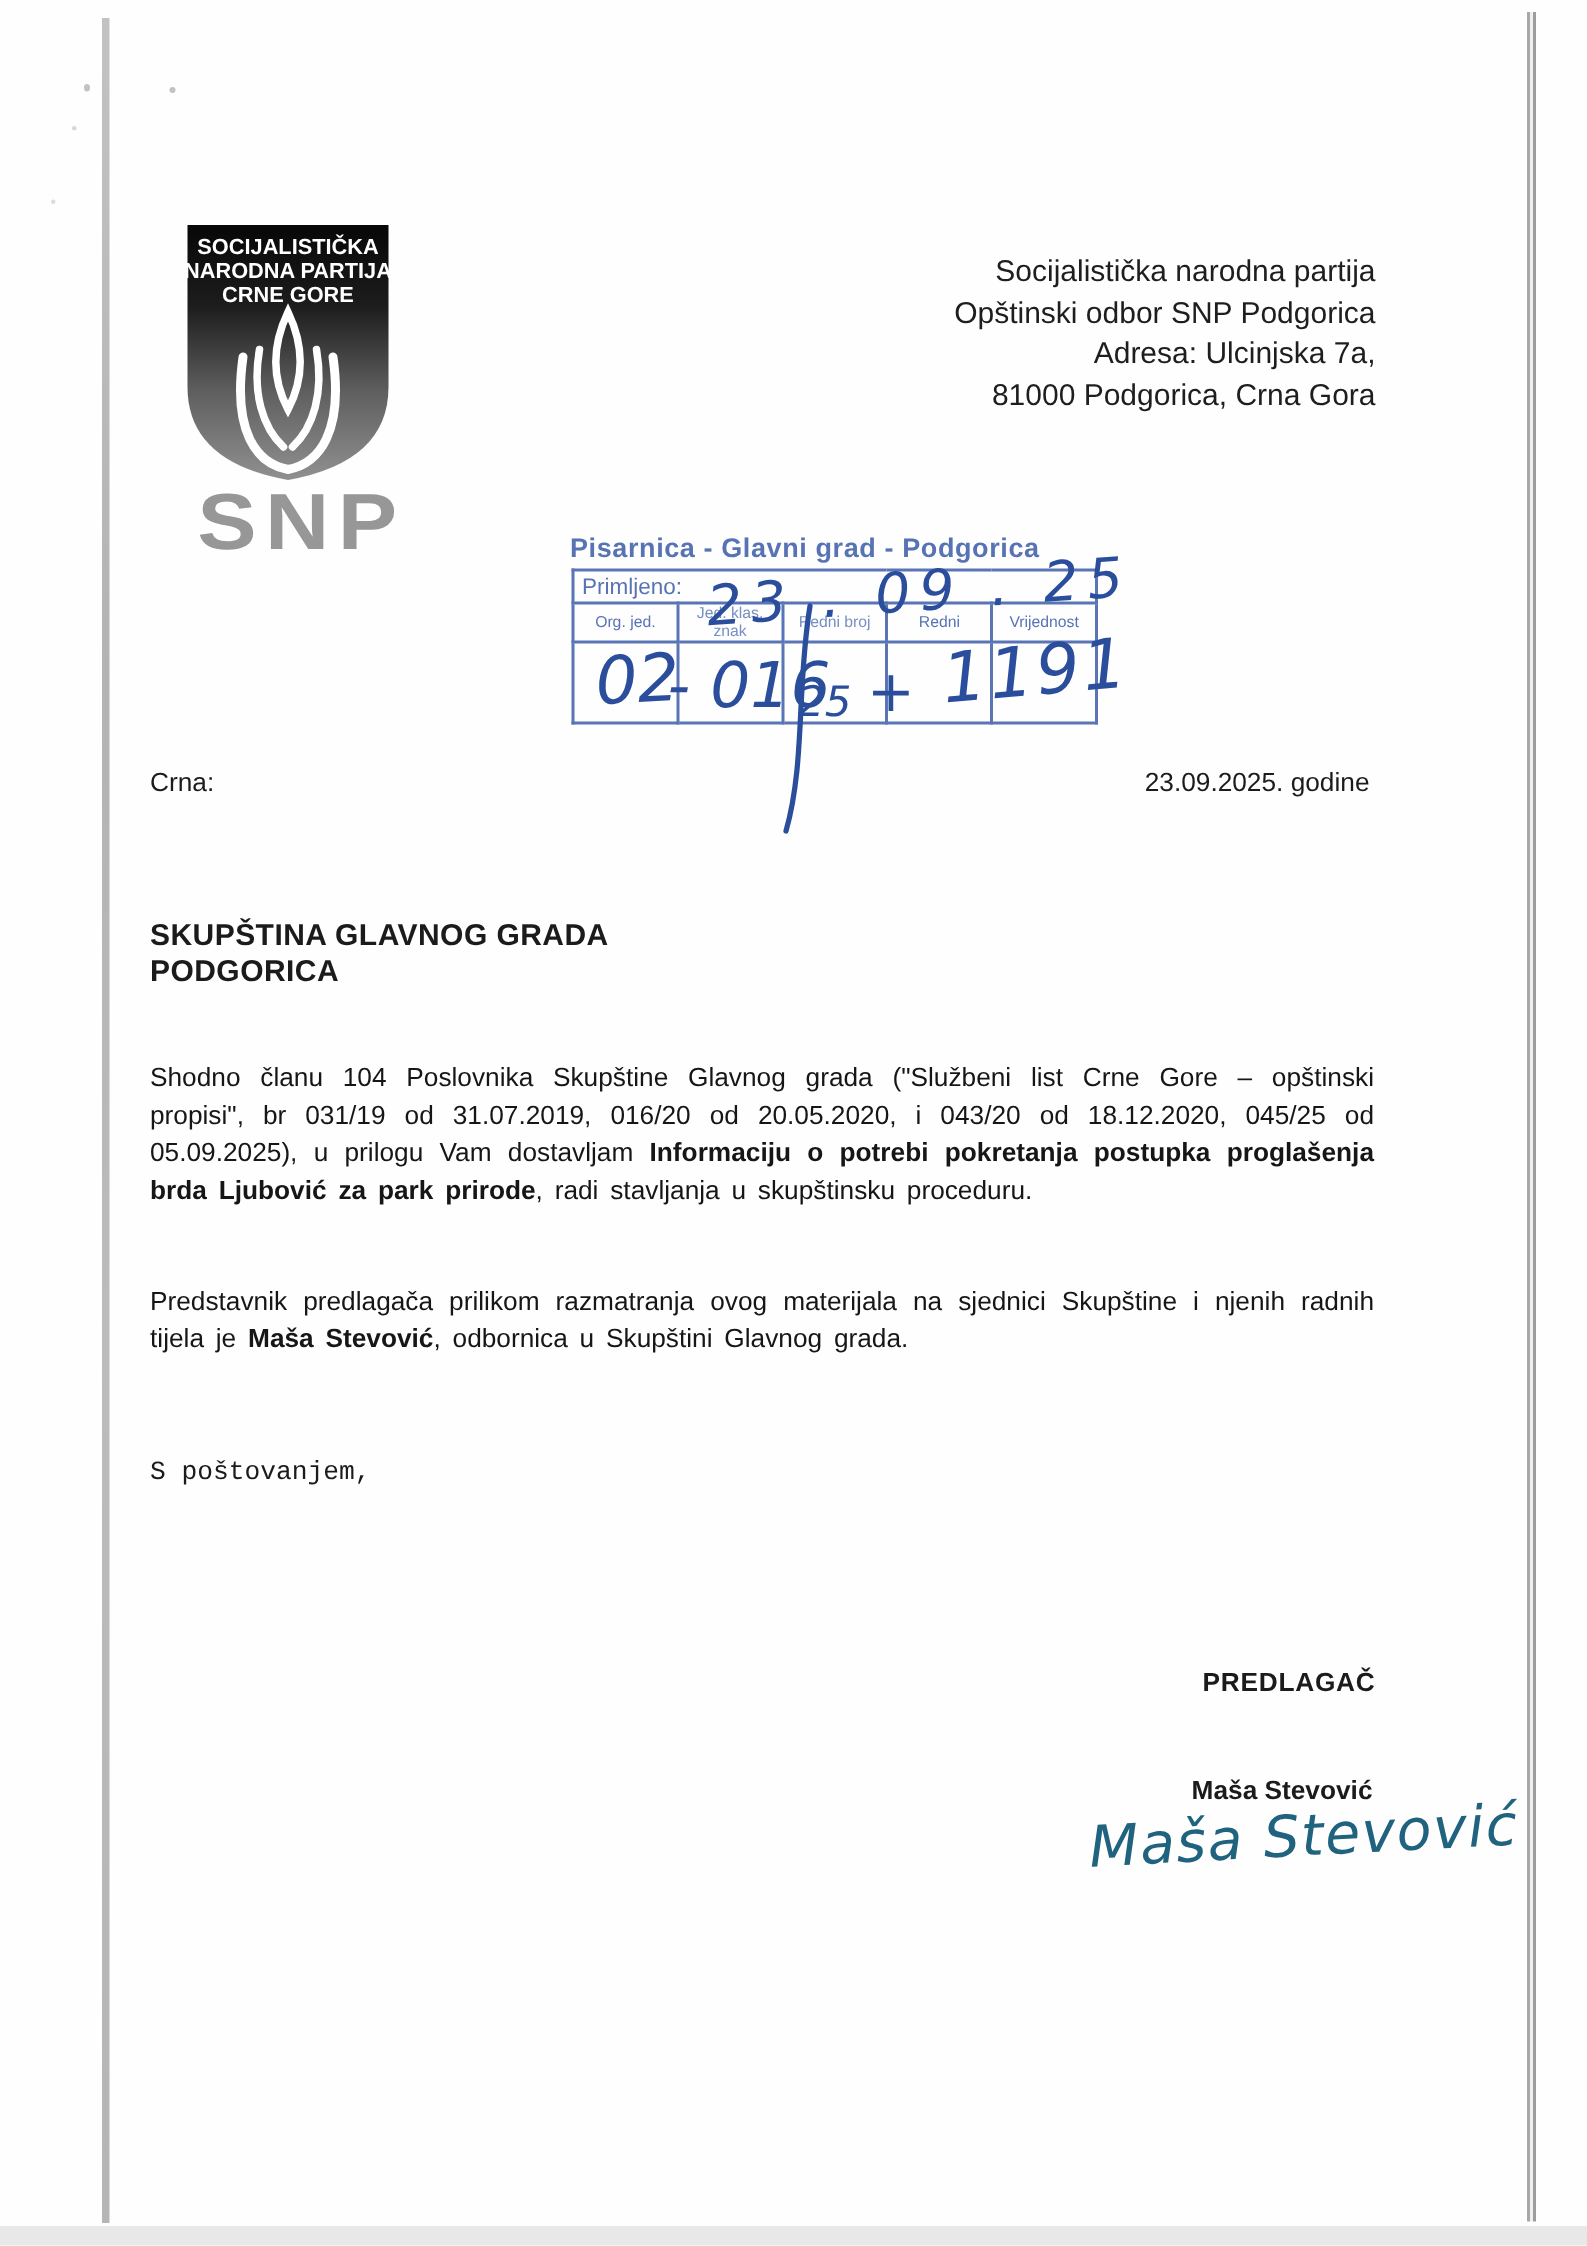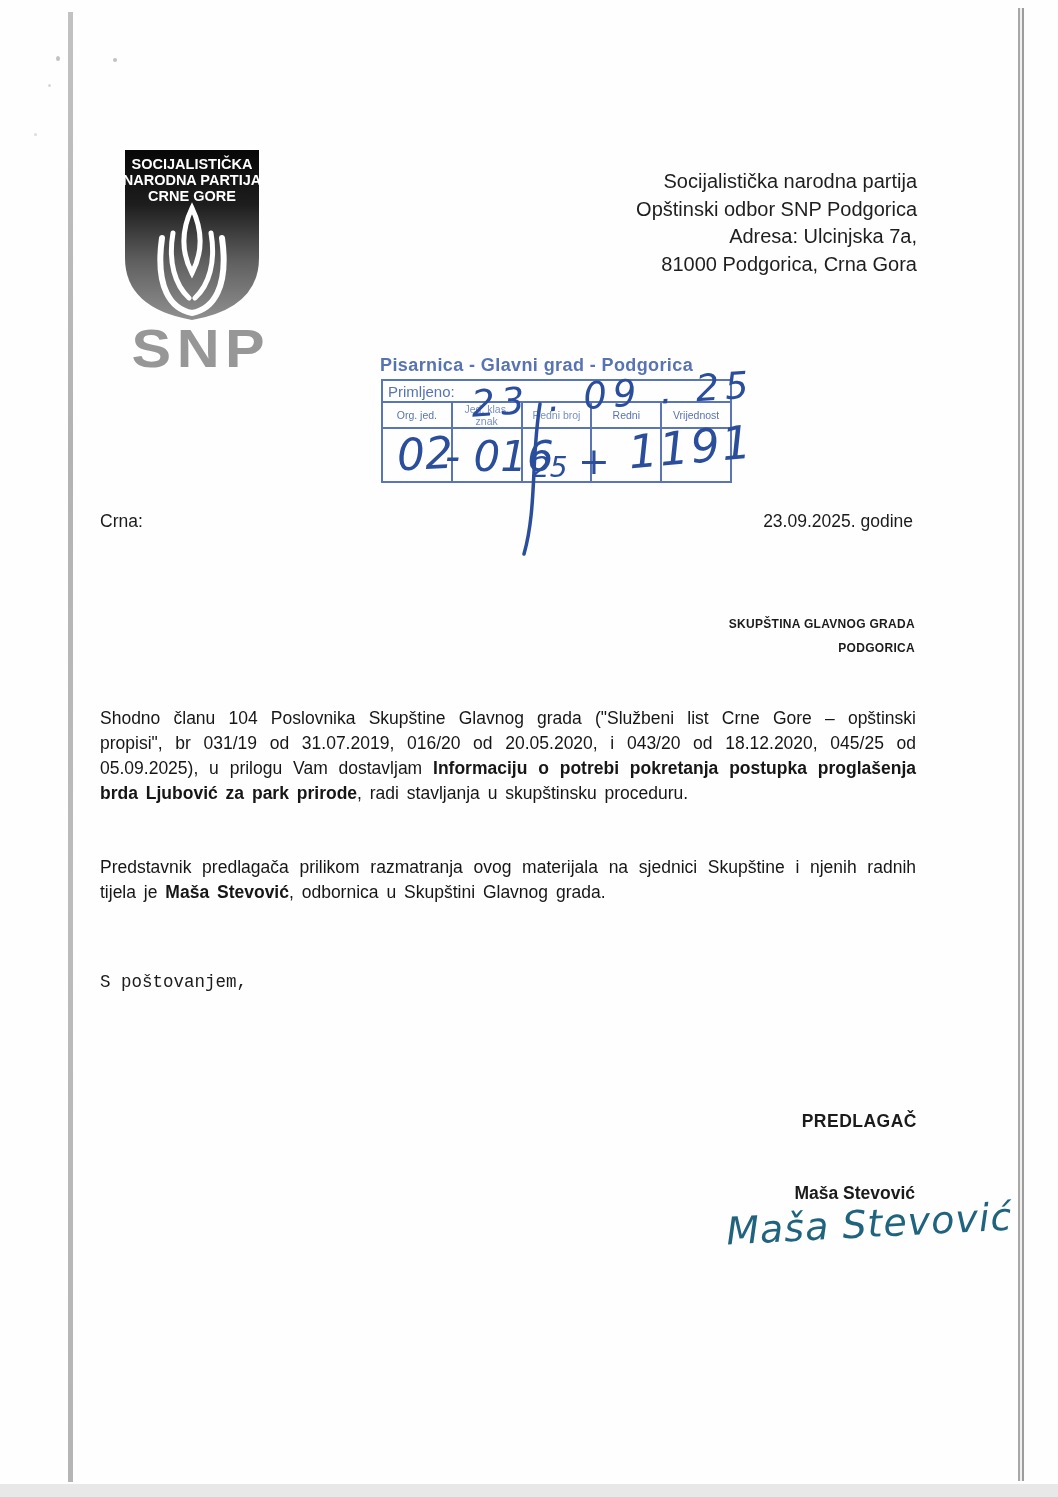--- a/index.html
+++ b/index.html
@@ -41,22 +41,22 @@
   .hw-date{left:90px; top:22px; font-size:37px; letter-spacing:6px; transform:rotate(-4deg);}
   .hw-v0{left:16px; top:78px; font-size:44px; transform:rotate(-3deg);}
   .hw-v1{left:64px; top:82px; font-size:42px;}
   .hw-v2{left:151px; top:100px; font-size:28px;}
   .hw-v3{left:197px; top:88px; font-size:38px;}
   .hw-v4{left:247px; top:70px; font-size:46px; transform:rotate(-5deg); letter-spacing:2px;}
   .pen-stroke{position:absolute; left:138px; top:46px;}
   
   .broj{position:absolute; left:100px; top:511px; font-size:17.5px;}
   .date-line{position:absolute; right:145px; top:511px; font-size:17.5px;}
-  .recipient{position:absolute; left:100px; top:612px; width:815px; text-align:right;
-    font-size:12px; font-weight:bold; line-height:24px; letter-spacing:.3px;}
+  .recipient{position:absolute; left:100px; top:612px; width:815px; text-align:left;
+    font-size:20px; font-weight:bold; line-height:24px; letter-spacing:.3px;}
   .para{position:absolute; left:100px; width:816px; font-size:17.5px; line-height:25px;
     text-align:justify; word-spacing:3px; color:#161616;}
   .p1{top:706px;}
   .p2{top:855px;}
   .salutation{position:absolute; left:100px; top:972px; font-size:17.5px;font-family:Liberation Mono, monospace;}
   .role{position:absolute; right:141px; top:1111px; font-size:17.5px; font-weight:bold; letter-spacing:.5px;}
   .typed-name{position:absolute; right:143px; top:1183px; font-size:17.5px; font-weight:bold;}
   .handwritten-signature{position:absolute; left:726px; top:1202px; font-size:38px;
     font-family:"DejaVu Sans",sans-serif; font-style:italic; color:#20637e;
     transform:rotate(-3deg); letter-spacing:1px; white-space:nowrap;}

